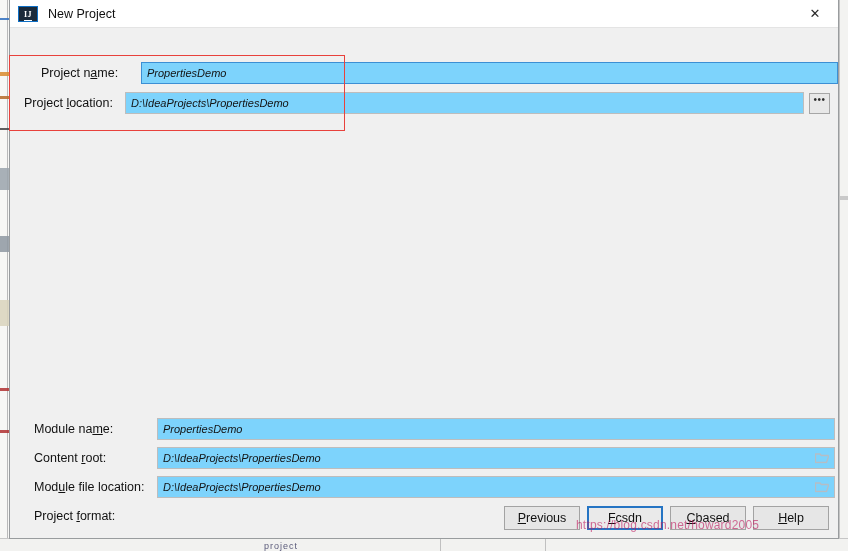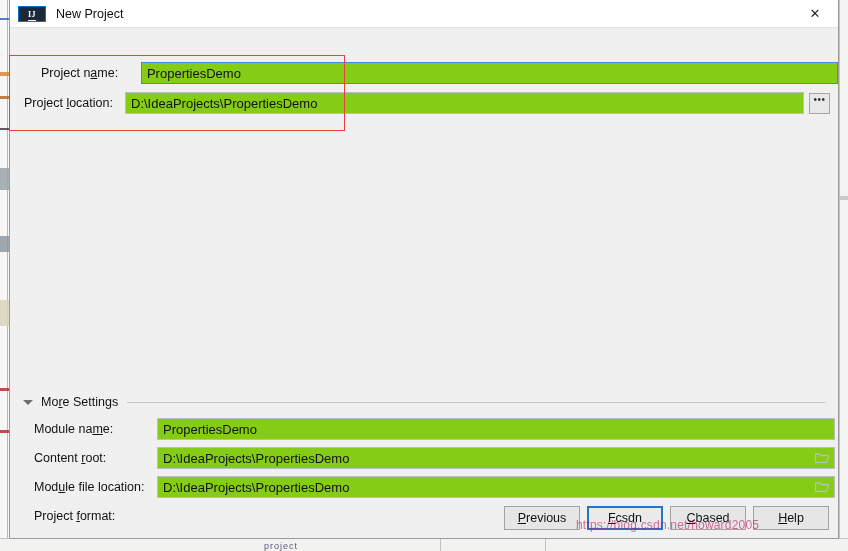--- a/index.html
+++ b/index.html
@@ -96,21 +96,21 @@
   #titlebar {
     height: 27px;
     min-height: 27px;
     background: #ffffff;
     border-bottom: 1px solid #e4e4e4;
     display: flex;
     align-items: center;
     position: relative;
   }
   #app-icon {
-    width: 28px;
+    width: 20px;
     height: 16px;
     margin-left: 8px;
     background: #1b2a3a;
     border: 1px solid #0f6fc5;
     box-sizing: border-box;
     display: flex;
     align-items: flex-end;
     justify-content: center;
     flex: none;
   }
@@ -160,28 +160,29 @@
     font-size: 12.5px;
     color: #111;
     white-space: nowrap;
     text-align: left;
   }
   .lbl u { text-decoration: underline; }
 
   .txtfield {
     height: 22px;
     box-sizing: border-box;
-    background: #84cc16;
+    background: #7dd3fc;
     border: 1px solid #bdbdbd;
-    font-size: 13px;
+    font-size: 11px;
     color: #131313;
     display: flex;
     align-items: center;
     padding-left: 5px;
     position: relative;
+    font-style: italic;
   }
   .txtfield.focused { border: 1px solid #3c8fd4; }
   .txtfield .folder-ico {
     position: absolute;
     right: 5px;
     top: 50%;
     transform: translateY(-50%);
     width: 14px;
     height: 11px;
   }
@@ -370,27 +371,20 @@
       <div class="txtfield" style="margin-left:7px;width:679px;">
         <span>D:\IdeaProjects\PropertiesDemo</span>
       </div>
       <div class="dots-btn" style="margin-left:5px;">
         <i>•••</i>
       </div>
     </div>
 
     <div id="annot-rect"></div>
 
-    <div id="more-settings-header">
-      <div id="ms-tri"></div>
-      <div id="ms-title">
-        <span>Mo</span><u>r</u><span>e Settings</span>
-      </div>
-      <div id="ms-line"></div>
-    </div>
 
     <div class="form-row" style="top:390px;height:22px;">
       <div class="lbl" style="width:123px;margin-left:24px;">
         <span>Module na</span><u>m</u><span>e:</span>
       </div>
       <div class="txtfield" style="width:678px;">
         <span>PropertiesDemo</span>
       </div>
     </div>
 

